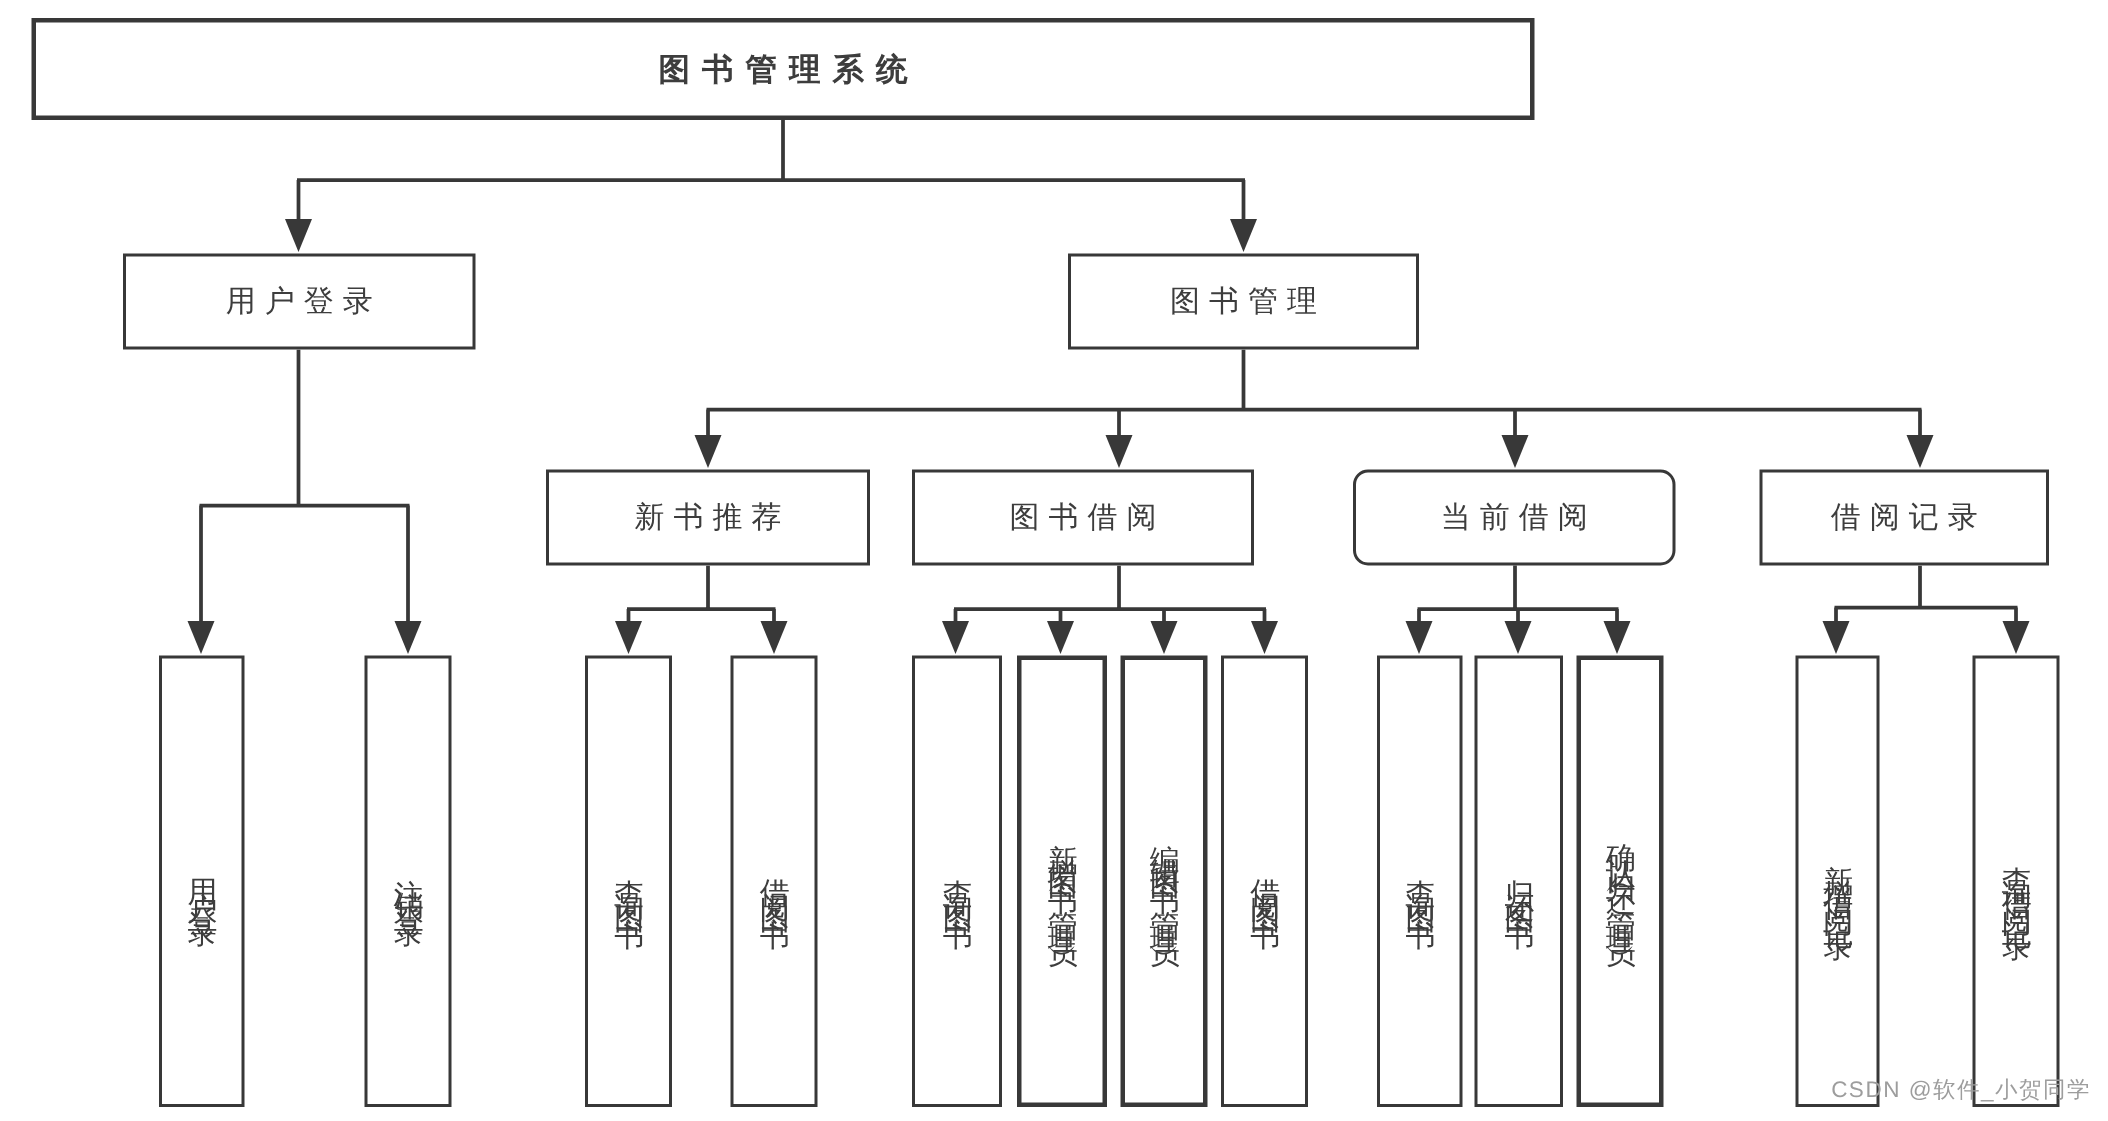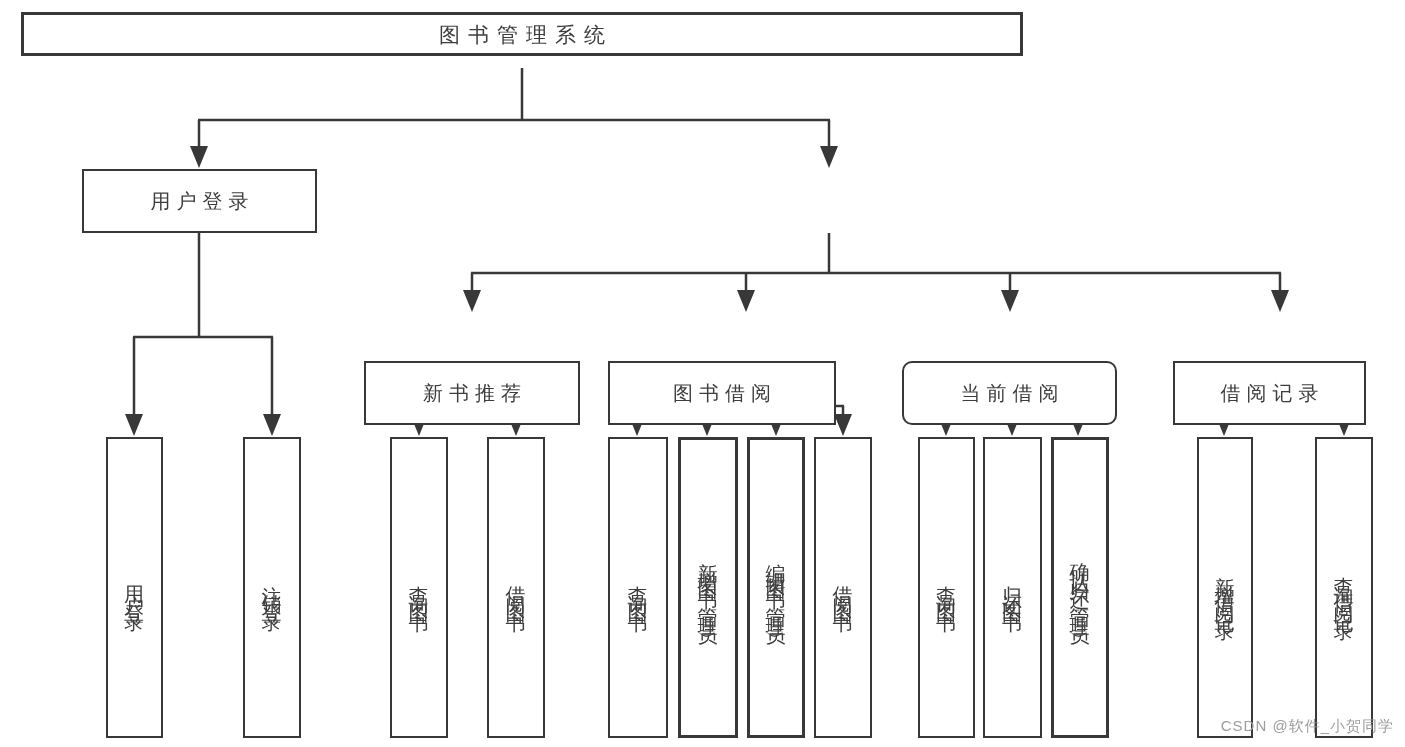--- a/index.html
+++ b/index.html
@@ -35,21 +35,21 @@
   .node span {
     color: #3d3d3d;
     font-size: 20px;
     letter-spacing: 6px;
     text-indent: 6px;
     white-space: nowrap;
     line-height: 1;
   }
   .node.root span { font-size: 21px; letter-spacing: 8px; text-indent: 8px; }
   .hnode { top: 169px; height: 64px; }
-  .gnode { top: 313px; height: 64px; margin-top: 48px; }
+  .gnode { top: 313px; height: 64px; }
   .leaf  { top: 437px; height: 301px; }
   .leaf.thick { border-width: 3px; }
   .leaf span {
     writing-mode: vertical-rl;
     text-orientation: mixed;
     font-size: 20px;
     letter-spacing: 9px;
     text-indent: 0;
     line-height: 1;
   }
@@ -112,26 +112,29 @@
       <polygon points="1069,414 1087,414 1078,436" fill="#383838" stroke="none"></polygon>
     </g>
 
     <g>
       <path d="M1280 377 V406 M1223 405 H1345 M1224 405 V418 M1344 405 V418"></path>
       <polygon points="1215,414 1233,414 1224,436" fill="#383838" stroke="none"></polygon>
       <polygon points="1335,414 1353,414 1344,436" fill="#383838" stroke="none"></polygon>
     </g>
   </svg>
 
-  <div class="node root" style="left:21px; top:12px; width:1002px; height:44px;">
+  <div class="node root" style="left:21px; top:12px; width:1002px; height:68px;font-weight:bold;">
     <span>图书管理系统</span>
   </div>
 
   <div class="node hnode" style="left:82px; width:235px;">
     <span>用户登录</span>
+  </div>
+  <div class="node hnode" style="left:712px; width:234px;">
+    <span>图书管理</span>
   </div>
 
   <div class="node gnode" style="left:364px; width:216px;">
     <span>新书推荐</span>
   </div>
   <div class="node gnode" style="left:608px; width:228px;">
     <span>图书借阅</span>
   </div>
   <div class="node gnode" style="left:902px; width:215px;border-radius:10px;">
     <span>当前借阅</span>

